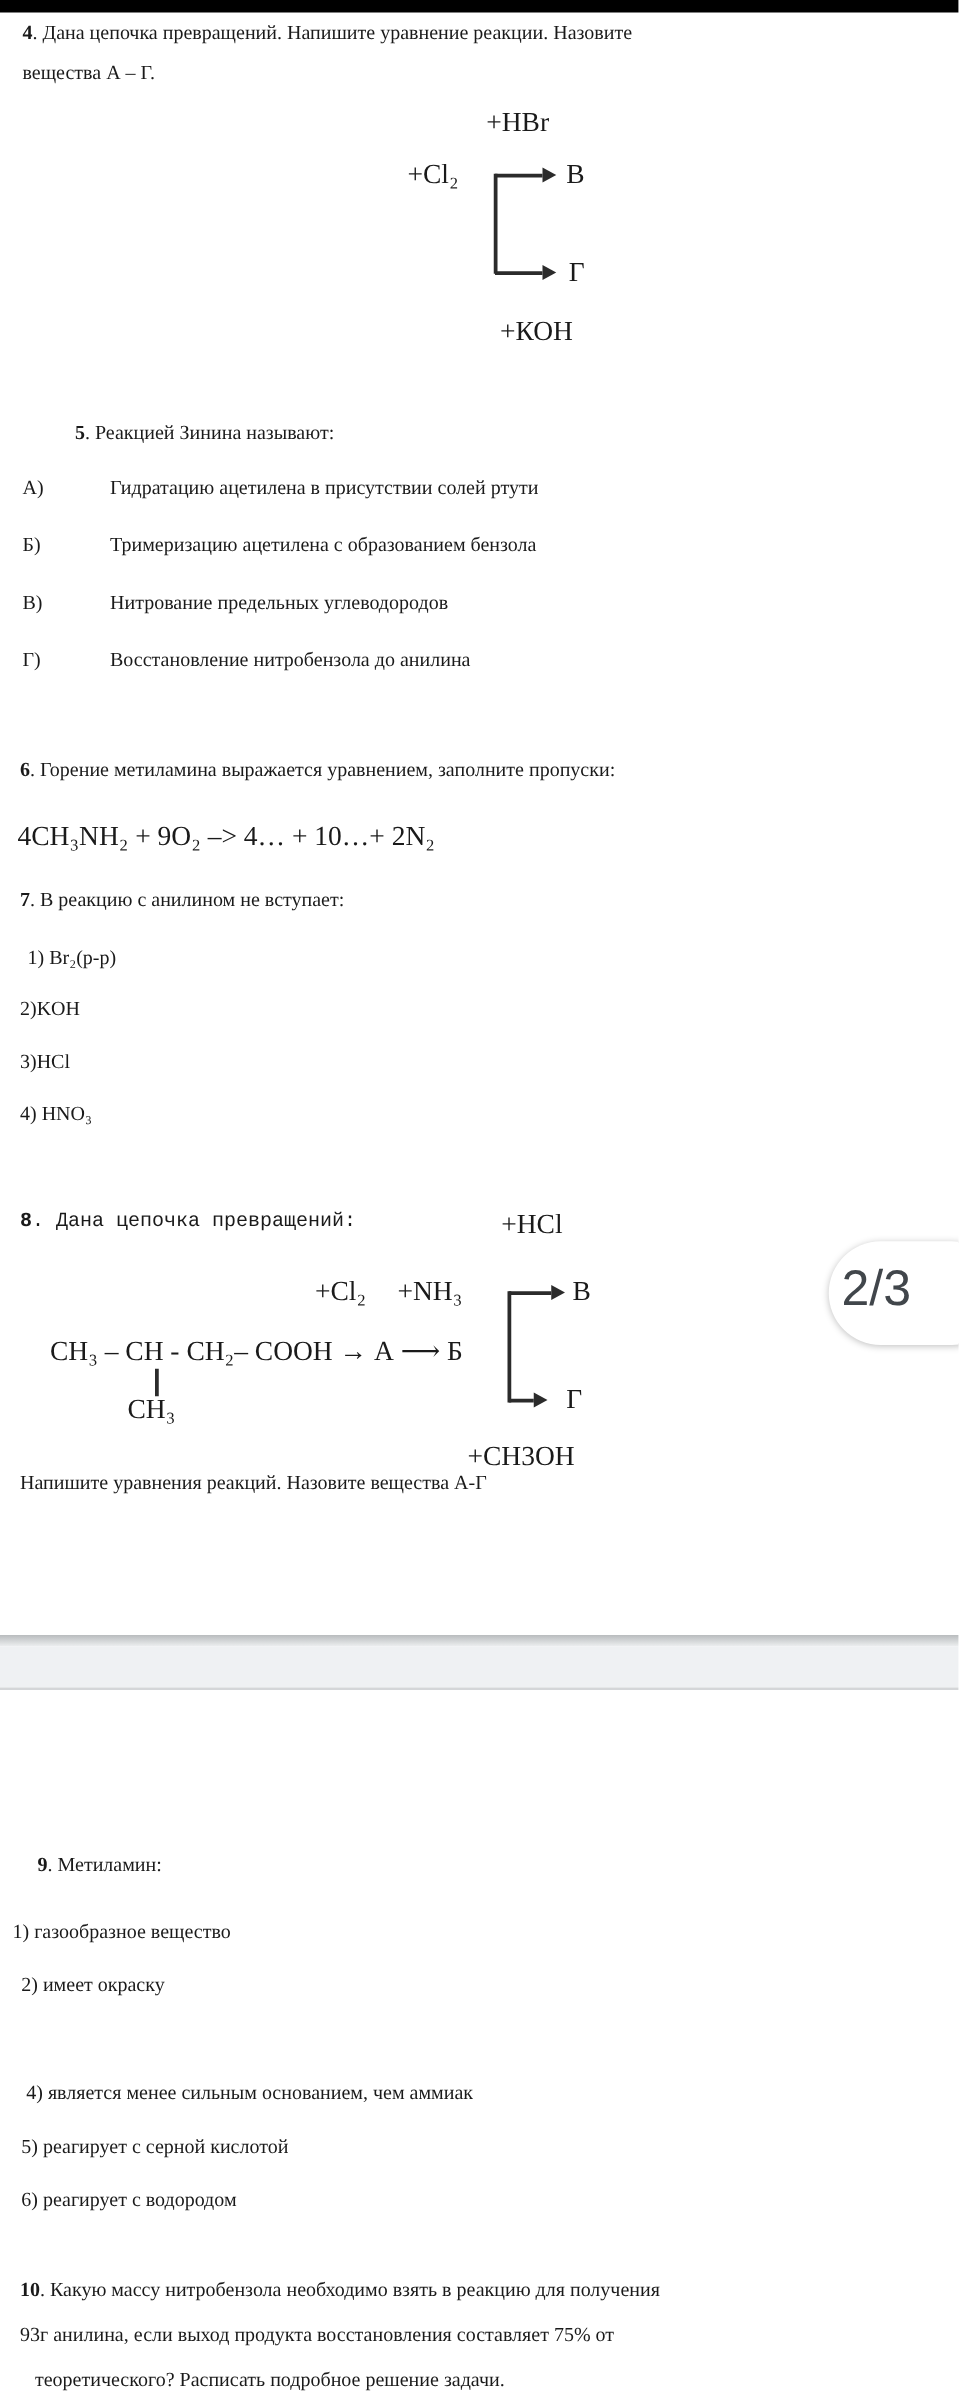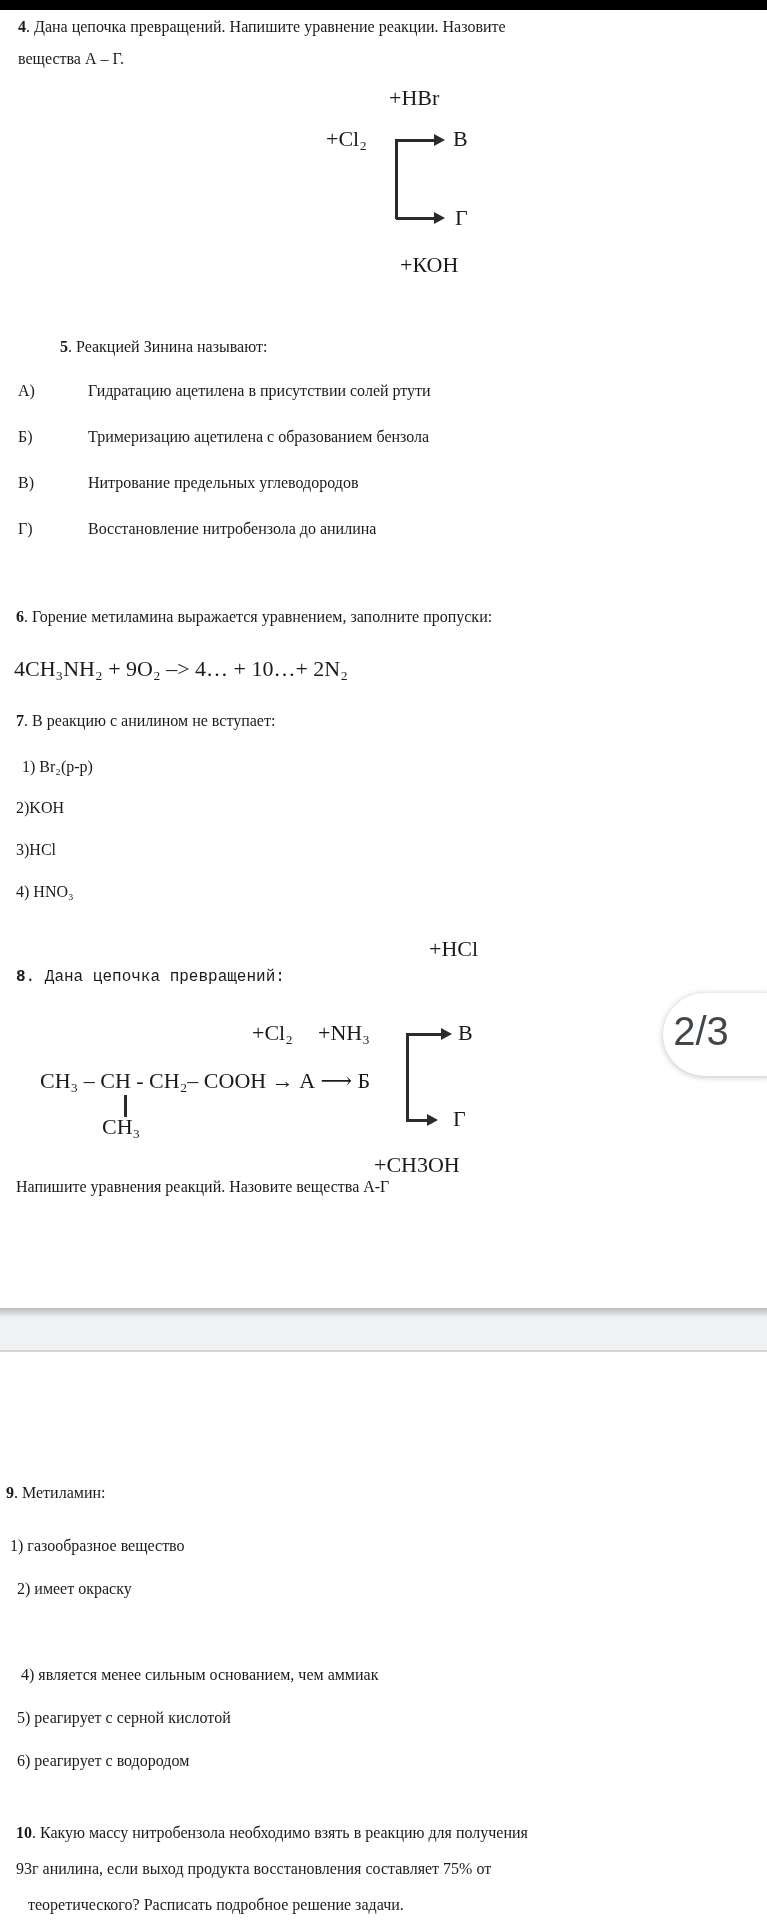--- a/index.html
+++ b/index.html
@@ -57,41 +57,41 @@
   <div class="t" style="left:16px;top:608px;"><span class="num">6</span><span>. Горение метиламина выражается уравнением, заполните пропуски:</span></div>
   <div class="f" style="left:14px;top:656px;">4CH₃NH₂ + 9O₂ –&gt; 4… + 10…+ 2N₂</div>
 
   <div class="t" style="left:16px;top:712px;"><span class="num">7</span><span>. В реакцию с анилином не вступает:</span></div>
   <div class="t" style="left:22px;top:758px;">1) Br₂(р-р)</div>
   <div class="t" style="left:16px;top:799px;">2)KOH</div>
   <div class="t" style="left:16px;top:841px;">3)HCl</div>
   <div class="t" style="left:16px;top:883px;">4) HNO₃</div>
 
   <div class="t" style="left:16px;top:968px;font-family:Liberation Mono, monospace;"><span class="num">8</span><span>. Дана цепочка превращений:</span></div>
-  <div class="f" style="left:401px;top:936px;margin-left:28px;">+HCl</div>
+  <div class="f" style="left:401px;top:966px;">+HCl</div>
   <div class="f" style="left:252px;top:1020px;">+Cl₂</div>
   <div class="f" style="left:318px;top:1020px;">+NH₃</div>
   <div class="hl" style="left:407px;top:1033px;width:34px;"></div>
   <div class="ah" style="left:441px;top:1028px;"></div>
   <div class="f" style="left:458px;top:1020px;">В</div>
   <div class="vl" style="left:406px;top:1033px;height:89px;"></div>
   <div class="f" style="left:40px;top:1068px;">CH₃ – CH - CH₂– COOH → А ⟶ Б</div>
   <div class="vl" style="left:124px;top:1095px;height:22px;"></div>
   <div class="f" style="left:102px;top:1114px;">CH₃</div>
   <div class="hl" style="left:407px;top:1119px;width:20px;"></div>
   <div class="ah" style="left:427px;top:1114px;"></div>
   <div class="f" style="left:453px;top:1106px;">Г</div>
   <div class="f" style="left:374px;top:1152px;">+CH3OH</div>
   <div class="t" style="left:16px;top:1178px;">Напишите уравнения реакций. Назовите вещества А-Г</div>
 
   <div class="sep-shadow"></div>
   <div class="sep-band"></div>
   <div class="sep-line"></div>
 
-  <div class="t" style="left:6px;top:1484px;"><span class="num">9</span><span>. Метиламин:</span></div>
+  <div class="t" style="left:30px;top:1484px;"><span class="num">9</span><span>. Метиламин:</span></div>
   <div class="t" style="left:10px;top:1537px;">1) газообразное вещество</div>
   <div class="t" style="left:17px;top:1580px;">2) имеет окраску</div>
   <div class="t" style="left:21px;top:1666px;">4) является менее сильным основанием, чем аммиак</div>
   <div class="t" style="left:17px;top:1709px;">5) реагирует с серной кислотой</div>
   <div class="t" style="left:17px;top:1752px;">6) реагирует с водородом</div>
 
   <div class="t" style="left:16px;top:1824px;"><span class="num">10</span><span>. Какую массу нитробензола необходимо взять в реакцию для получения</span></div>
   <div class="t" style="left:16px;top:1860px;">93г анилина, если выход продукта восстановления составляет 75% от</div>
   <div class="t" style="left:16px;top:1896px;margin-left:12px;">теоретического? Расписать подробное решение задачи.</div>
 

